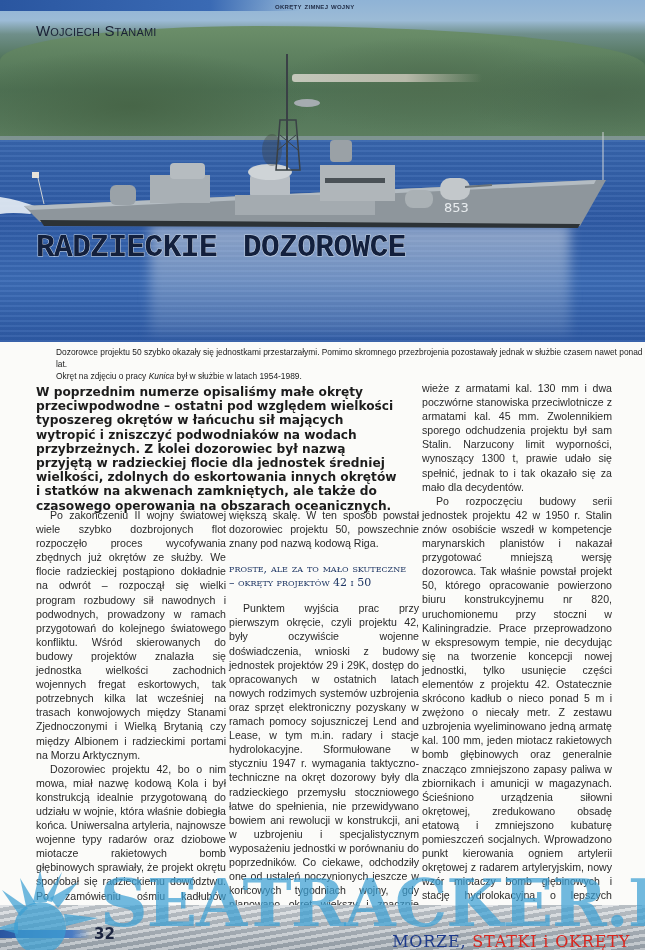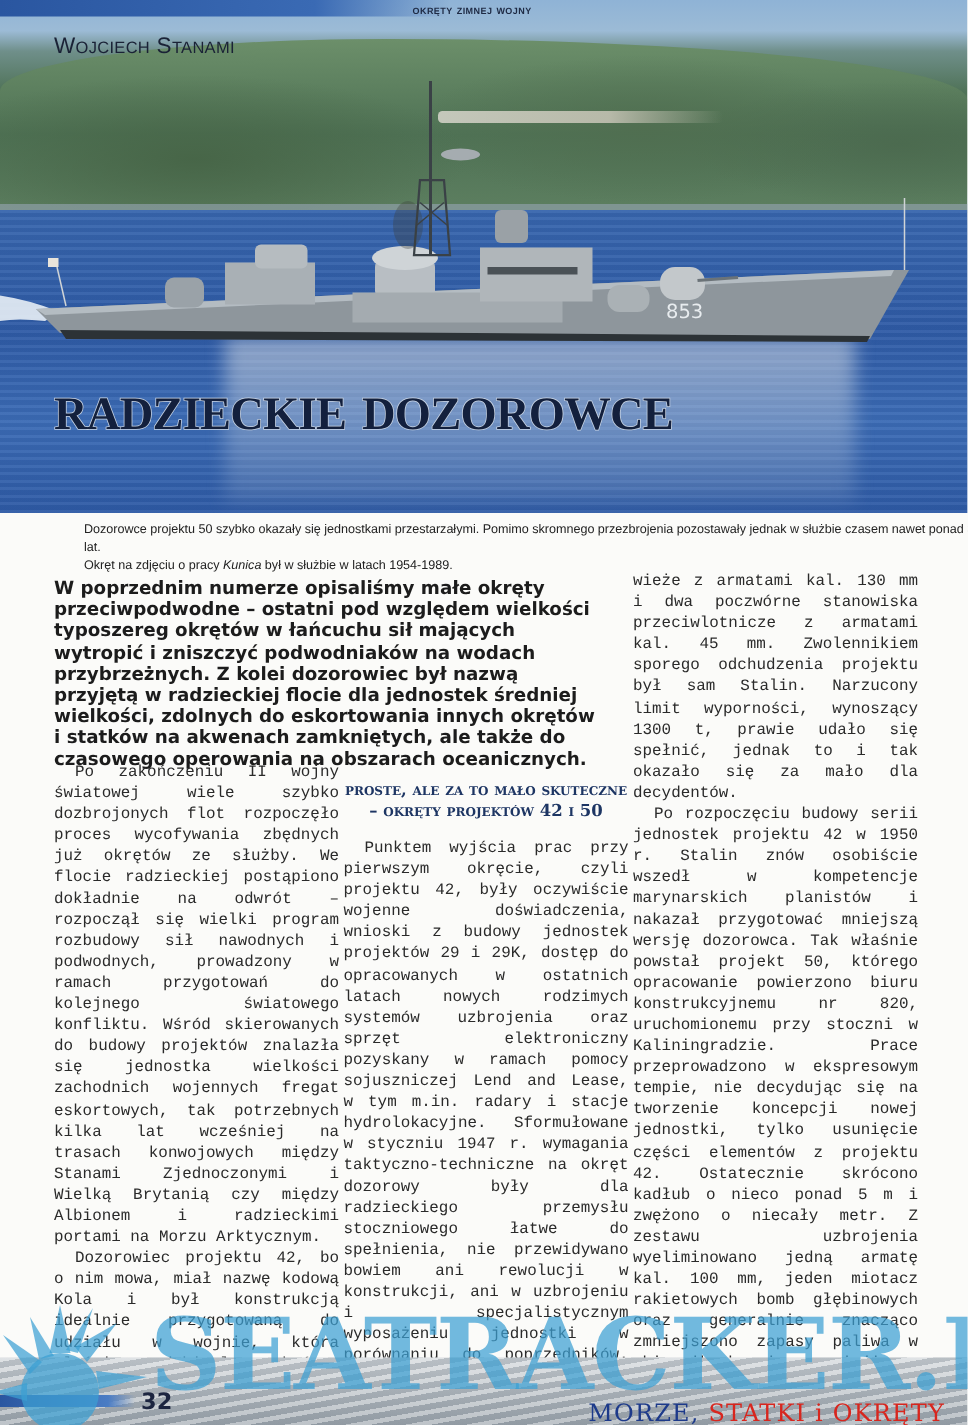--- a/index.html
+++ b/index.html
@@ -53,22 +53,22 @@
     position: absolute; left: 275px; top: 1px;
     font-family: "Liberation Sans", sans-serif;
     font-weight: bold; font-size: 8.5px; letter-spacing: .3px;
     color: #1e2a44; font-variant: small-caps; text-transform: lowercase;
   }
   .author {
     position: absolute; left: 36px; top: 22px;
     font-size: 15px; color: #1a2236; font-variant: small-caps; letter-spacing: .2px;
   }
   .title {
-    position: absolute; left: 36px; top: 252px; margin: 0;
-    font-family: Liberation Serif, serif; font-weight: bold;
+    position: absolute; left: 36px; top: 224px; margin: 0;
+    font-family: Liberation Mono, monospace; font-weight: bold;
     font-size: 41px; line-height: 40px; color: #13203d;
     font-variant: small-caps; text-transform: lowercase;
     -webkit-text-stroke: 1px #c8d4e4;
     paint-order: stroke fill;
     letter-spacing: -0.5px;
   }
   .title span { display: block; }
   .title .l1 { font-size: 44px; }
   .caption {
     position: absolute; left: 36px; top: 346px; width: 600px;
@@ -81,30 +81,30 @@
     font-family: "DejaVu Sans", sans-serif; font-weight: bold;
     font-size: 12.2px; line-height: 14.2px; color: #1c1c1c;
     text-align: left;
   }
   
   .col {
     position: absolute;
     font-family: "Liberation Sans", sans-serif; font-size: 10.6px; line-height: 14.1px;
     color: #2a2a2a; text-align: justify; hyphens: manual;
   }
-  .col p { margin: 0; text-indent: 14px; font-family: Liberation Mono, monospace; }
+  .col p { margin: 0; text-indent: 14px; }
   .col p.noindent { text-indent: 0; }
   .col1 { left: 36px; top: 508px; width: 190px; }
   .col2 { left: 229px; top: 508px; width: 190px; }
   .col3 { left: 422px; top: 381px; width: 190px; }
   .subhead {
-    margin: 12px 0 12px 0;
-    font-family: "DejaVu Serif", serif; font-weight: bold;
+    margin: 12px 13px 12px 0;
+    font-family: "DejaVu Serif", serif; font-weight: normal;
     font-size: 11px; line-height: 13.5px; color: #1d3563;
-    text-align: center; font-variant: small-caps; text-transform: lowercase;
+    font-variant: small-caps; text-transform: lowercase;
   }
   
   .footer-sea {
     position: absolute; left: 0; top: 905px; width: 645px; height: 45px;
     background:
       repeating-linear-gradient(170deg, rgba(255,255,255,.35) 0 3px, rgba(120,130,140,.25) 3px 7px),
       linear-gradient(180deg, #cfd4d8, #9aa3ab);
   }
   .footer-band {
     position: absolute; left: 0; top: 930px; width: 90px; height: 8px;
@@ -194,20 +194,21 @@
 </div>
 
 <div class="lead">W poprzednim numerze opisaliśmy małe okręty przeciwpodwodne – ostatni pod względem wielkości typoszereg okrętów w łańcuchu sił mających wytropić i zniszczyć podwodniaków na wodach przybrzeżnych. Z kolei dozorowiec był nazwą przyjętą w radzieckiej flocie dla jednostek średniej wielkości, zdolnych do eskortowania innych okrętów i statków na akwenach zamkniętych, ale także do czasowego operowania na obszarach oceanicznych.</div>
 
 <div class="col col1">
   <p>Po zakończeniu II wojny światowej wiele szybko dozbrojonych flot rozpoczęło proces wycofywania zbędnych już okrętów ze służby. We flocie radzieckiej postąpiono dokładnie na odwrót – rozpoczął się wielki program rozbudowy sił nawodnych i podwodnych, prowadzony w ramach przygotowań do kolejnego światowego konfliktu. Wśród skierowanych do budowy projektów znalazła się jednostka wielkości zachodnich wojennych fregat eskortowych, tak potrzebnych kilka lat wcześniej na trasach konwojowych między Stanami Zjednoczonymi i Wielką Brytanią czy między Albionem i radzieckimi portami na Morzu Arktycznym.</p>
   <p>Dozorowiec projektu 42, bo o nim mowa, miał nazwę kodową Kola i był konstrukcją idealnie przygotowaną do udziału w wojnie, która właśnie dobiegła końca. Uniwersalna artyleria, najnowsze wojenne typy radarów oraz dziobowe miotacze rakietowych bomb głębinowych sprawiały, że projekt okrętu spodobał się radzieckiemu dowództwu. Po zamówieniu ośmiu kadłubów zdecydowano jednak o nieznacznym pomniejszeniu konstrukcji i wznowieniu produkcji, ale na znacznie</p>
 </div>
 
 <div class="col col2">
+  <p class="noindent">większą skalę. W ten sposób powstał dozorowiec projektu 50, powszechnie znany pod nazwą kodową Riga.</p>
   <div class="subhead">Proste, ale za to mało skuteczne – okręty projektów 42 i 50</div>
   <p>Punktem wyjścia prac przy pierwszym okręcie, czyli projektu 42, były oczywiście wojenne doświadczenia, wnioski z budowy jednostek projektów 29 i 29K, dostęp do opracowanych w ostatnich latach nowych rodzimych systemów uzbrojenia oraz sprzęt elektroniczny pozyskany w ramach pomocy sojuszniczej Lend and Lease, w tym m.in. radary i stacje hydrolokacyjne. Sformułowane w styczniu 1947 r. wymagania taktyczno-techniczne na okręt dozorowy były dla radzieckiego przemysłu stoczniowego łatwe do spełnienia, nie przewidywano bowiem ani rewolucji w konstrukcji, ani w uzbrojeniu i specjalistycznym wyposażeniu jednostki w porównaniu do poprzedników. Co ciekawe, odchodziły one od ustaleń poczynionych jeszcze w końcowych tygodniach wojny, gdy planowano okręt większy i znacznie silniej uzbrojony, m.in. w dwie podwójne</p>
 </div>
 
 <div class="col col3">
   <p class="noindent">wieże z armatami kal. 130 mm i dwa poczwórne stanowiska przeciwlotnicze z armatami kal. 45 mm. Zwolennikiem sporego odchudzenia projektu był sam Stalin. Narzucony limit wyporności, wynoszący 1300 t, prawie udało się spełnić, jednak to i tak okazało się za mało dla decydentów.</p>
   <p>Po rozpoczęciu budowy serii jednostek projektu 42 w 1950 r. Stalin znów osobiście wszedł w kompetencje marynarskich planistów i nakazał przygotować mniejszą wersję dozorowca. Tak właśnie powstał projekt 50, którego opracowanie powierzono biuru konstrukcyjnemu nr 820, uruchomionemu przy stoczni w Kaliningradzie. Prace przeprowadzono w ekspresowym tempie, nie decydując się na tworzenie koncepcji nowej jednostki, tylko usunięcie części elementów z projektu 42. Ostatecznie skrócono kadłub o nieco ponad 5 m i zwężono o niecały metr. Z zestawu uzbrojenia wyeliminowano jedną armatę kal. 100 mm, jeden miotacz rakietowych bomb głębinowych oraz generalnie znacząco zmniejszono zapasy paliwa w zbiornikach i amunicji w magazynach. Ścieśniono urządzenia siłowni okrętowej, zredukowano obsadę etatową i zmniejszono kubaturę pomieszczeń socjalnych. Wprowadzono punkt kierowania ogniem artylerii okrętowej z radarem artyleryjskim, nowy wzór miotaczy bomb głębinowych i stację hydrolokacyjną o lepszych parametrach pracy.</p>
   <p>Generalnie linie teoretyczne obu typów dozorowców są bardzo podobne, oczywi-</p>
 </div>
 

